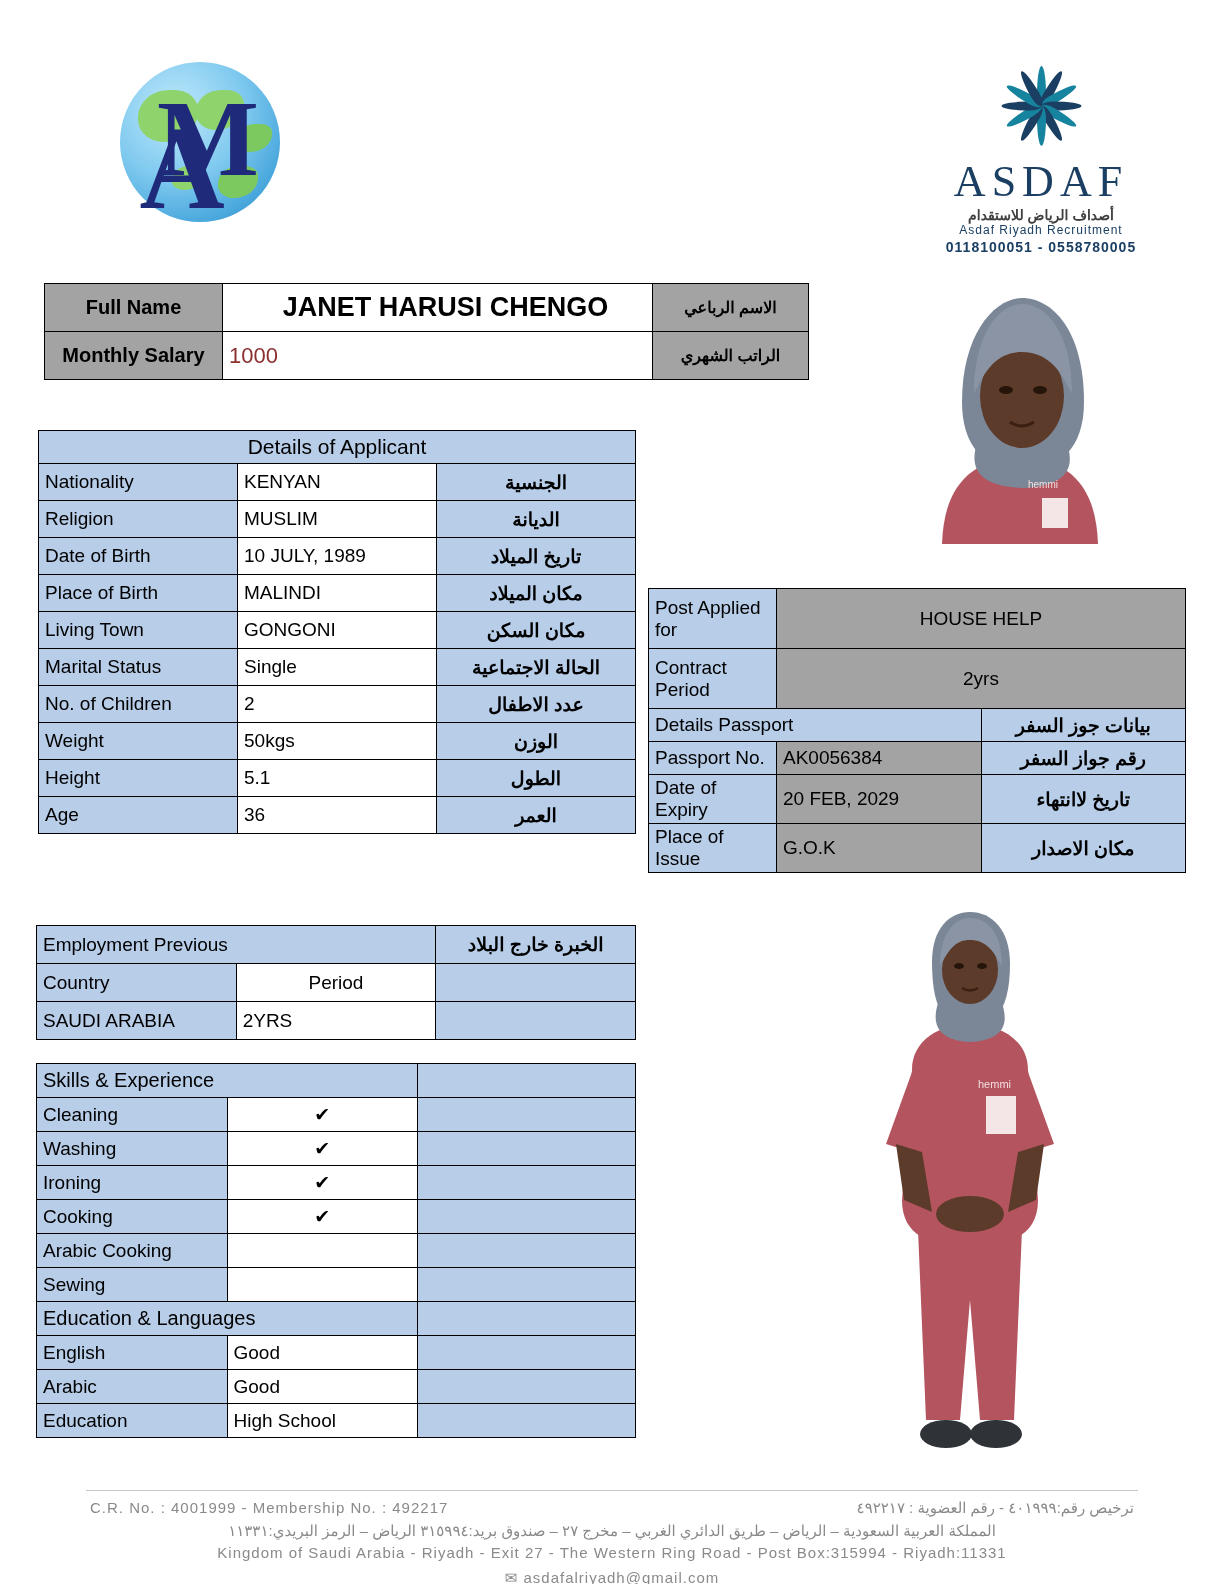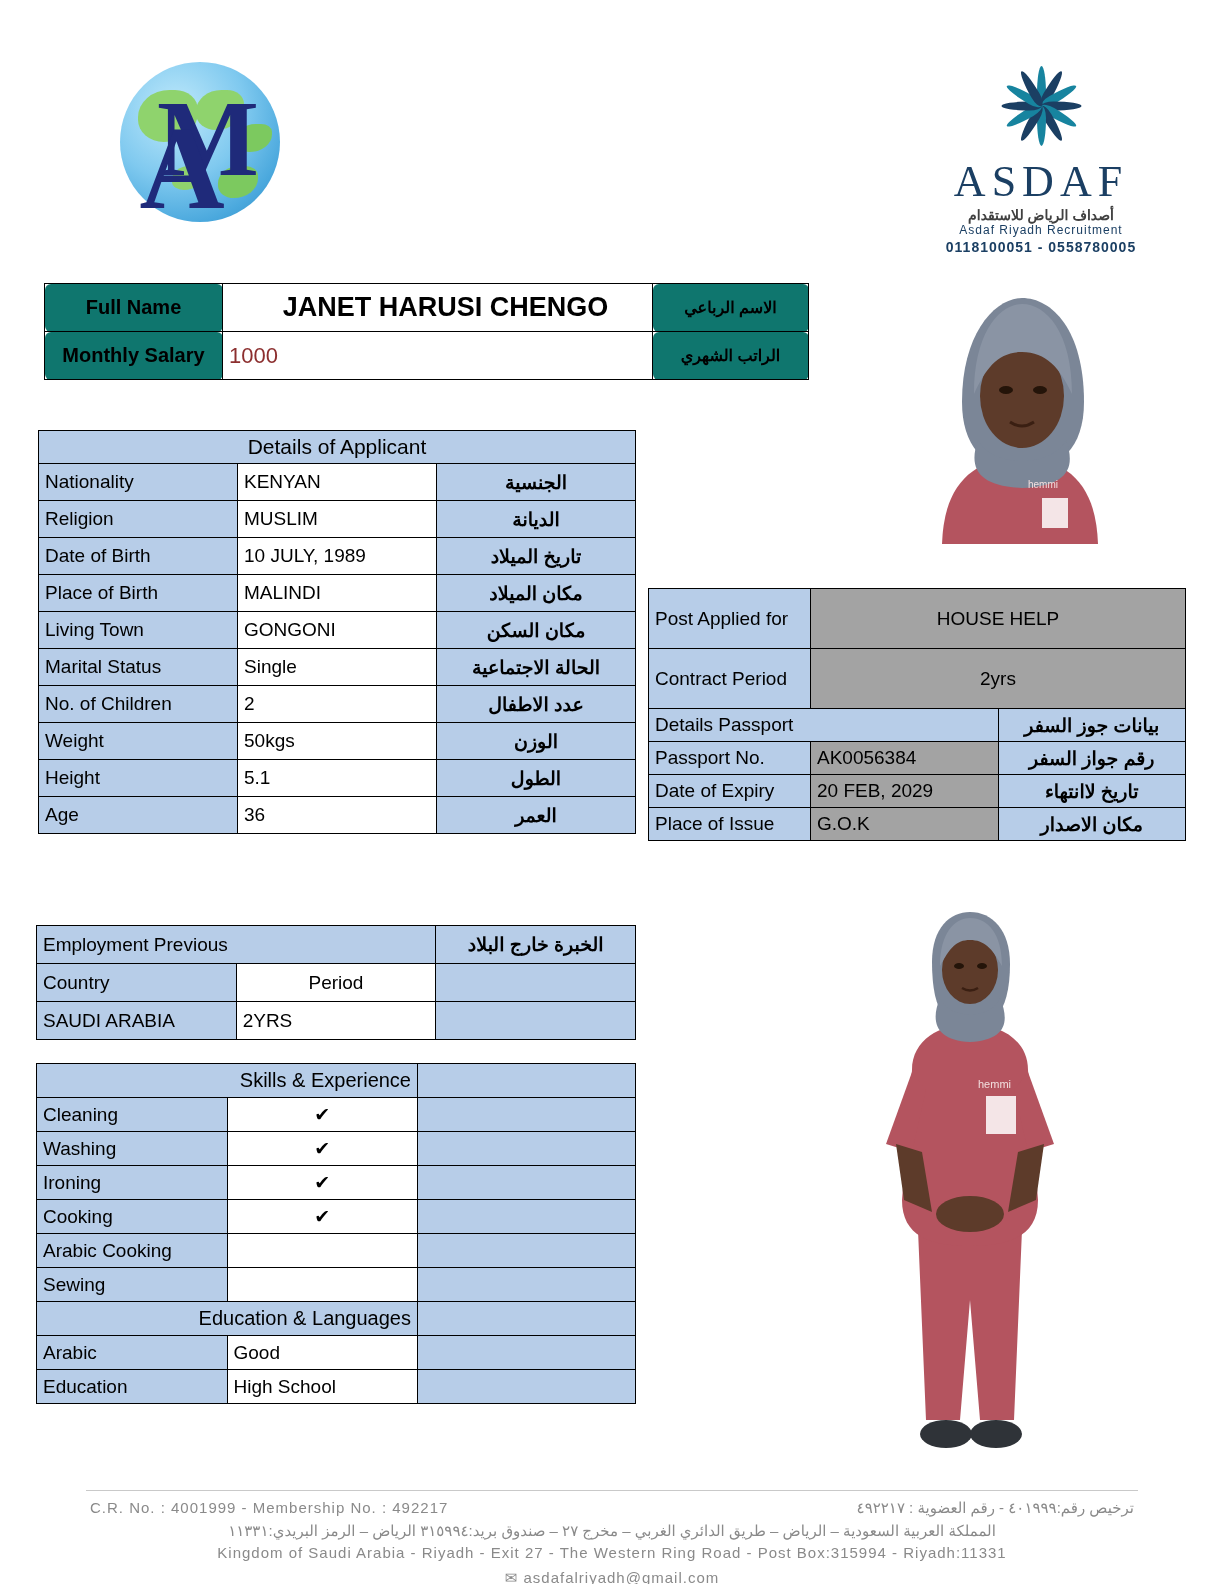--- a/index.html
+++ b/index.html
@@ -112,21 +112,21 @@
   }
   td, th {
     border: 1px solid #000;
     padding: 2px 6px;
     font-size: 19px;
     vertical-align: middle;
     height: 30px;
     box-sizing: border-box;
   }
   .blue { background: #b7cde8; }
-  .pink { background: #0f766e; border-radius: 6px; }
+  .pink { background: #a3a3a3; }
   .white { background: #ffffff; }
   .ar { direction: rtl; text-align: center; font-size: 16px; font-weight: bold; }
   .ctr { text-align: center; }
   .bold { font-weight: bold; }
 
   
   #name-block {
     position: absolute;
     left: 44px;
     top: 283px;
@@ -166,21 +166,21 @@
   #applicant .arc { width: 188px; }
 
   
   #post-block {
     position: absolute;
     left: 648px;
     top: 588px;
     width: 538px;
   }
   #post-block td { font-size: 19px; height: 33px; }
-  #post-block .lbl { width: 162px; }
+  #post-block .lbl { width: 128px; }
   #post-block .val { background: #a3a3a3; }
   #post-block .arc { width: 152px; }
   #post-block .big { height: 60px; }
 
   
   #employment {
     position: absolute;
     left: 36px;
     top: 925px;
     width: 600px;
@@ -194,21 +194,21 @@
   #skills {
     position: absolute;
     left: 36px;
     top: 1063px;
     width: 600px;
   }
   #skills td { height: 34px; font-size: 19px; }
   #skills .c1 { width: 182px; }
   #skills .c2 { width: 198px; background: #fff; text-align: center; }
   #skills .c3 { width: 218px; }
-  #skills .sec { font-size: 20px; text-align: right; }
+  #skills .sec { font-size: 20px; }
   .tick { font-size: 20px; }
 
   
   .photo { position: absolute; }
   #photo-head {
     left: 900px;
     top: 272px;
     width: 240px;
     height: 272px;
   }
@@ -431,20 +431,25 @@
   <tr>
     <td class="blue c1">Sewing</td>
     <td class="c2 tick"></td>
     <td class="blue c3"></td>
   </tr>
   <tr>
     <td class="blue sec" colspan="2">Education &amp; Languages</td>
     <td class="blue c3"></td>
   </tr>
   <tr>
+    <td class="blue c1">English</td>
+    <td class="c2" style="text-align:left">Good</td>
+    <td class="blue c3"></td>
+  </tr>
+  <tr>
     <td class="blue c1">Arabic</td>
     <td class="c2" style="text-align:left">Good</td>
     <td class="blue c3"></td>
   </tr>
   <tr>
     <td class="blue c1">Education</td>
     <td class="c2" style="text-align:left">High School</td>
     <td class="blue c3"></td>
   </tr>
 </tbody>

